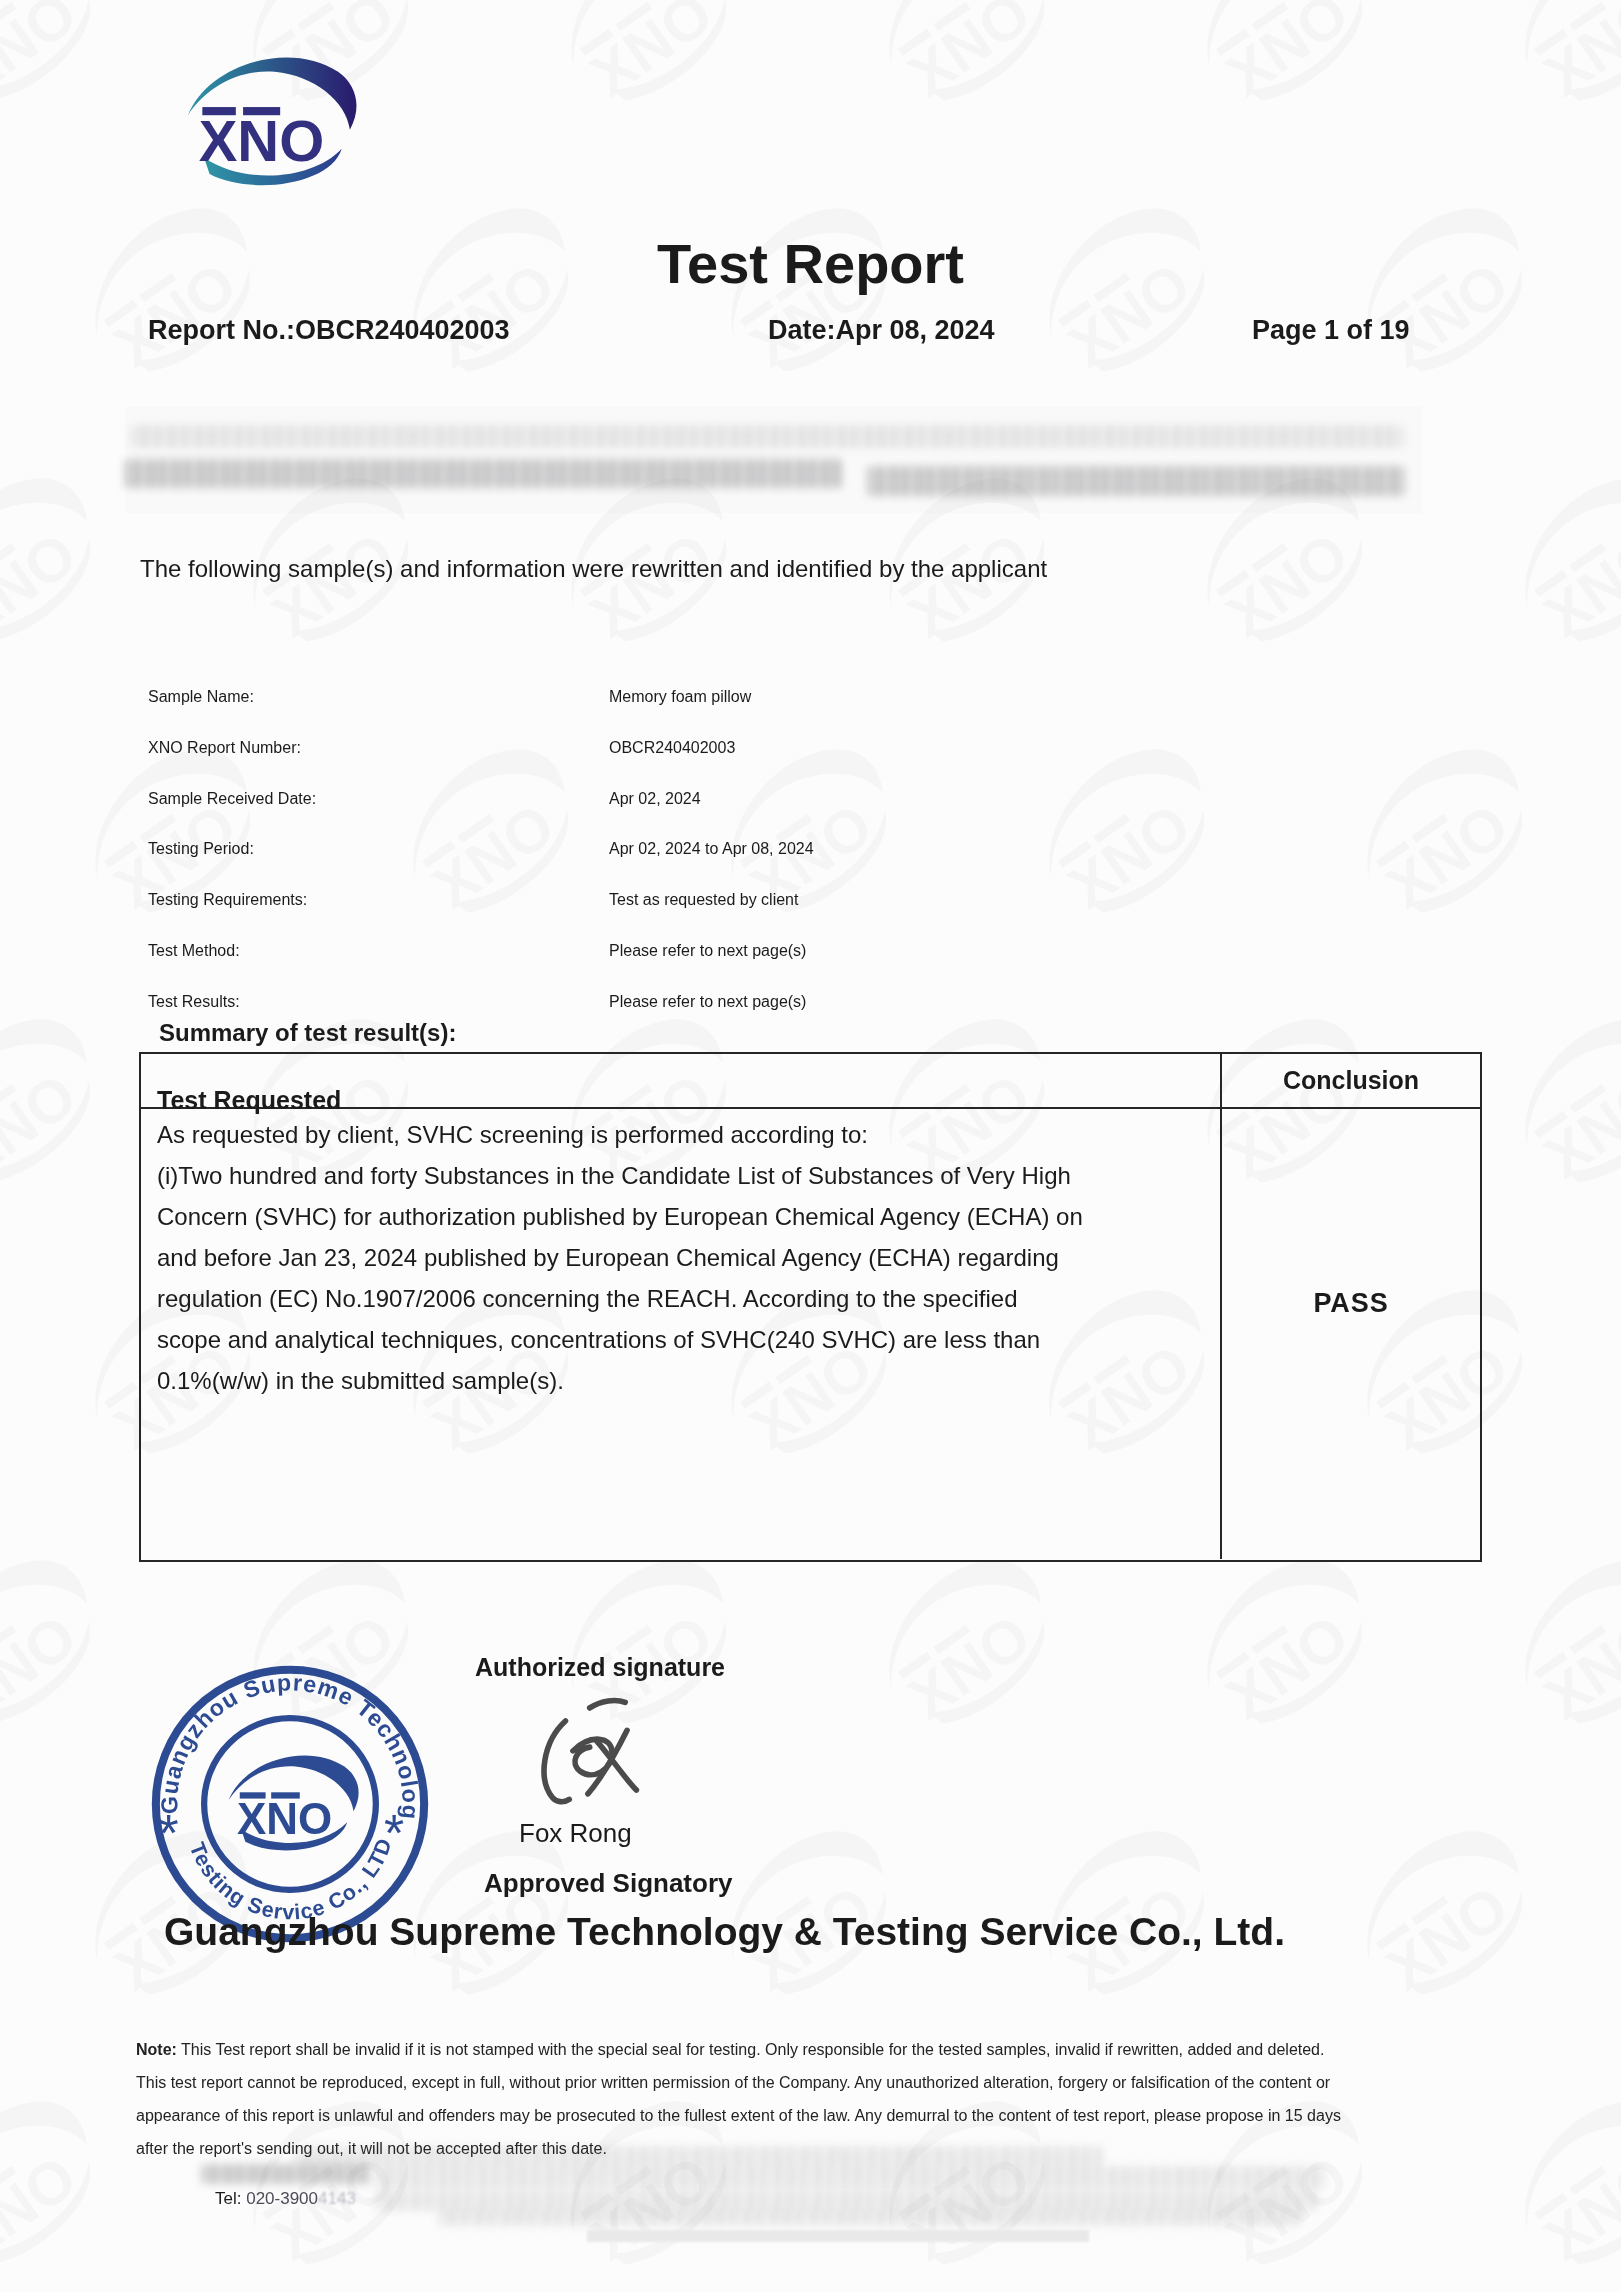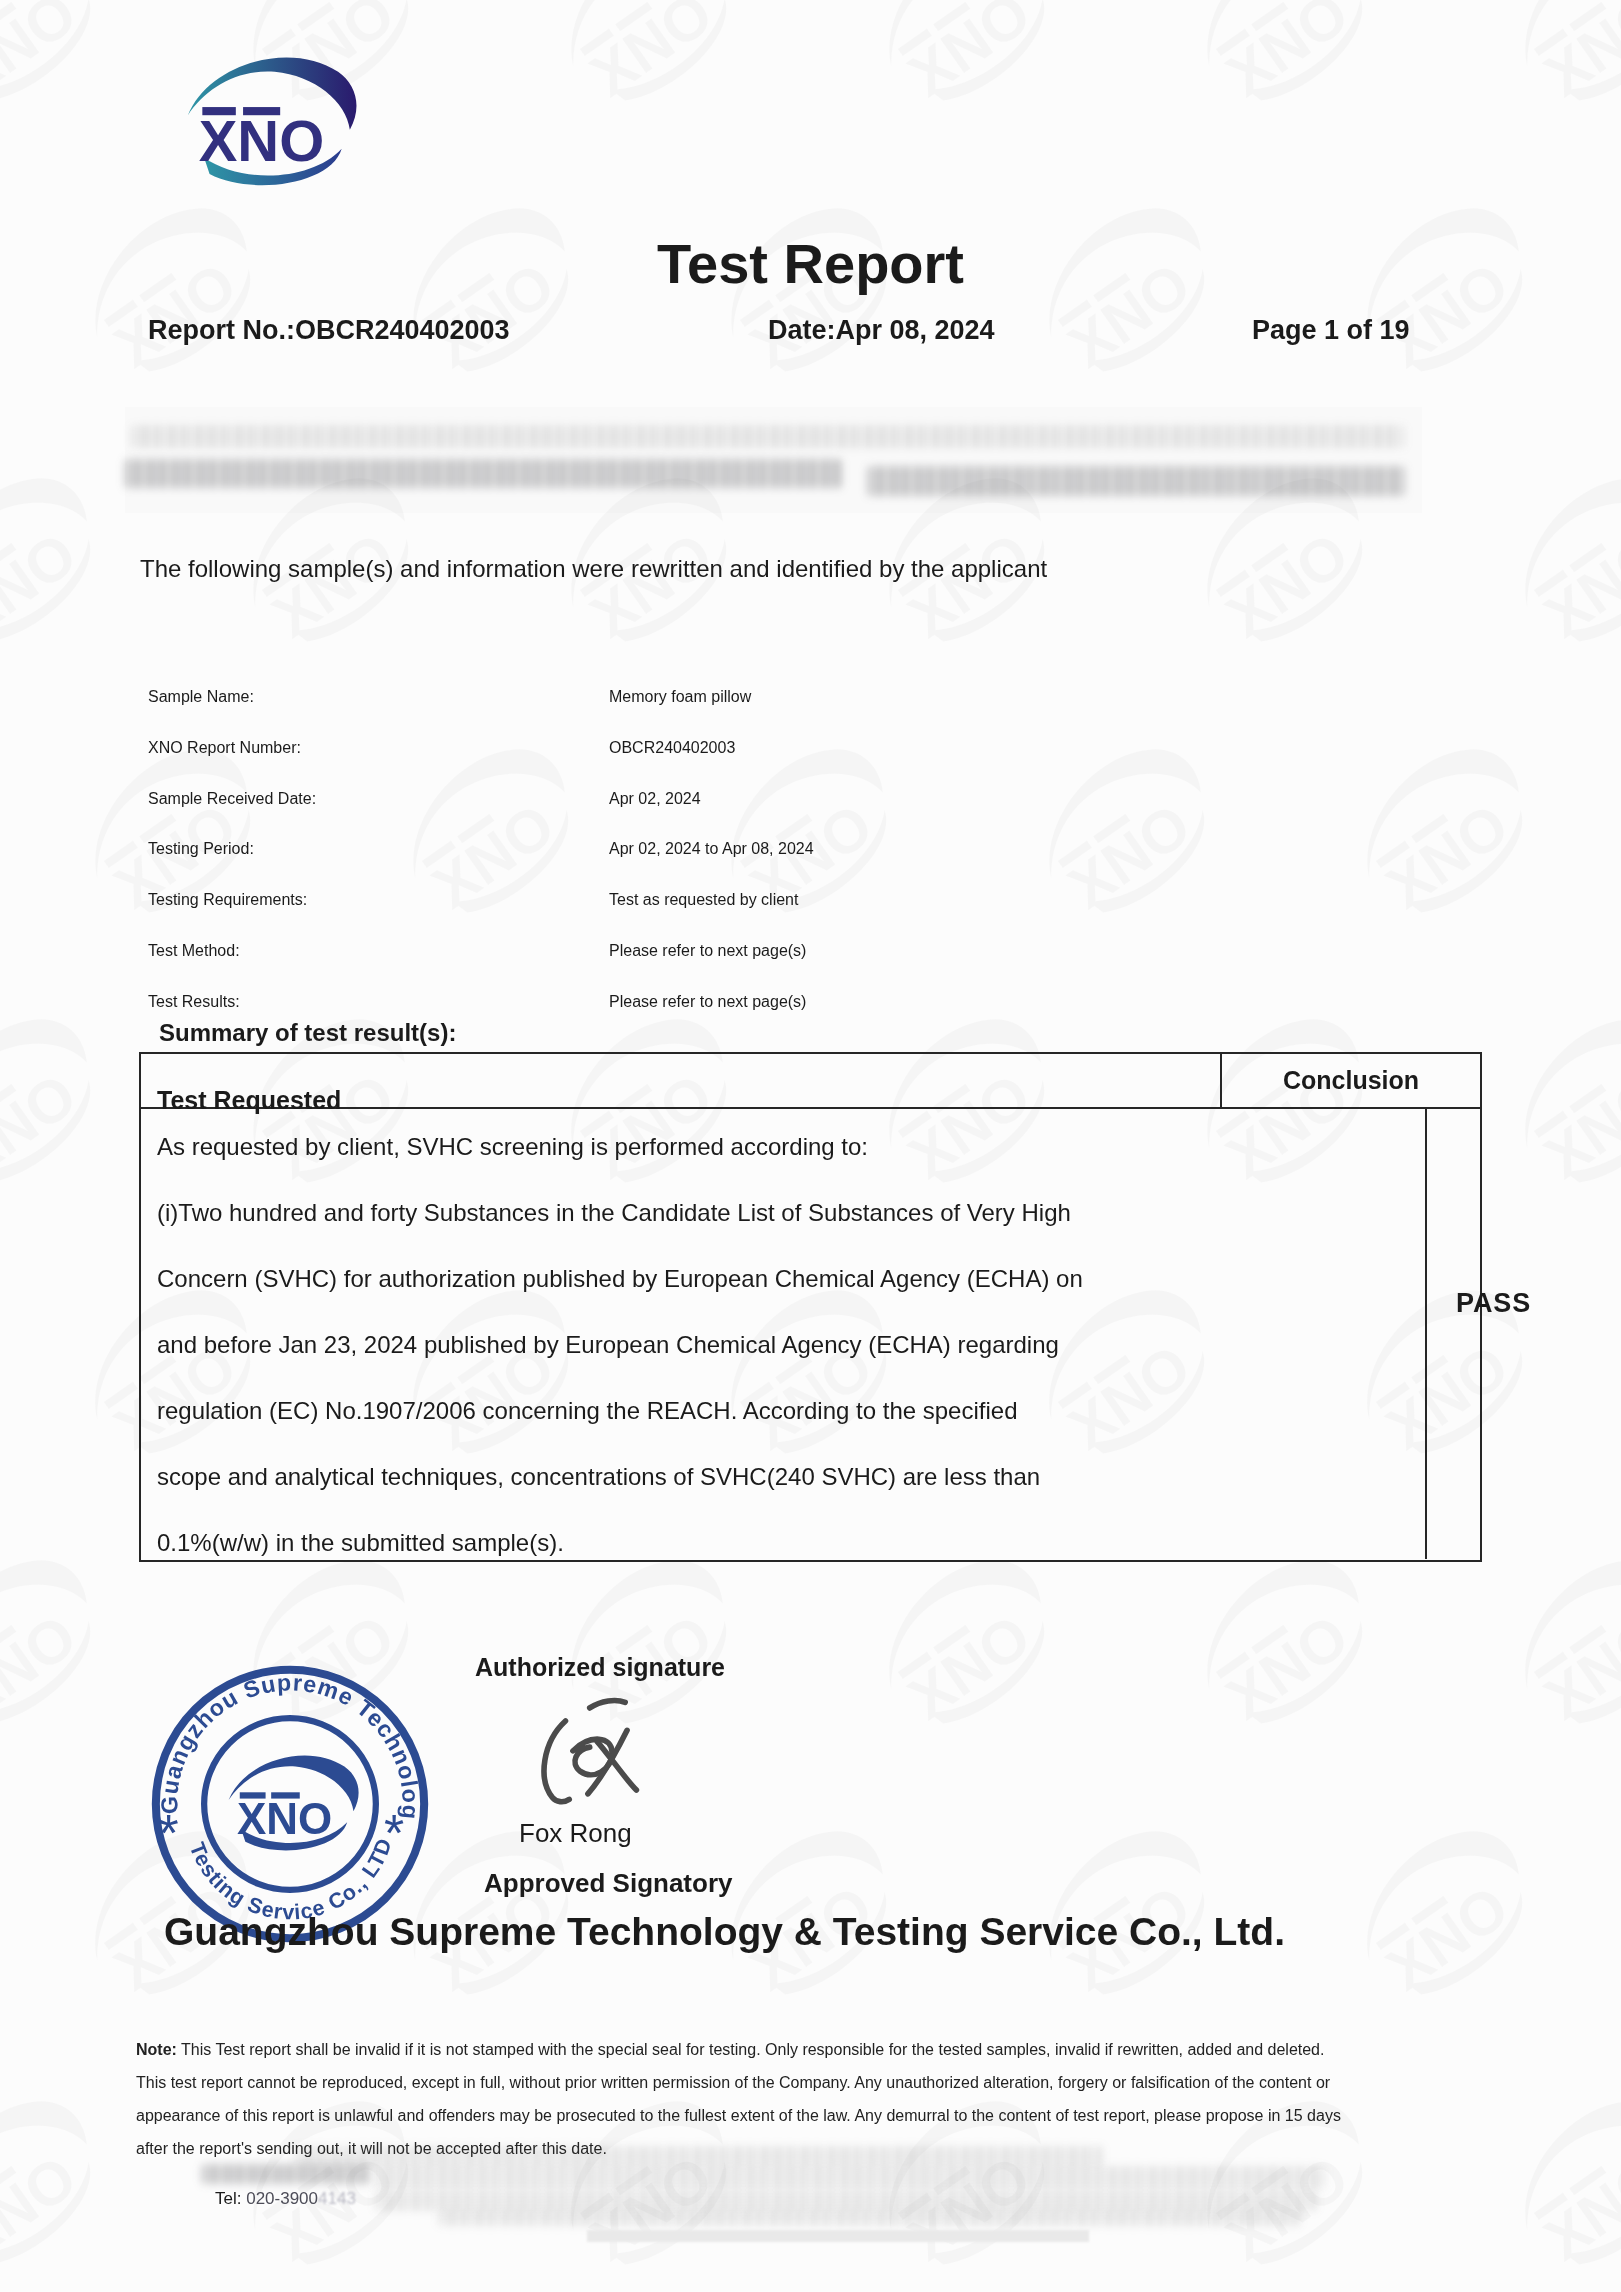--- a/index.html
+++ b/index.html
@@ -28,23 +28,23 @@
   .field-row{position:absolute;left:148px;width:1299px;font-size:16px;}
   .field-value{position:absolute;left:461px;top:0;}
 
   .summary-heading{left:159px;top:1019px;font-size:24px;font-weight:bold;}
 
   .table{left:139px;top:1052px;width:1343px;height:510px;border:2.7px solid #262626;box-sizing:border-box;background:transparent;}
   .thead{height:55px;border-bottom:2.7px solid #262626;display:flex;box-sizing:border-box;}
   .th1{width:1079px;display:flex;align-items:center;padding-left:16px;font-size:25px;font-weight:bold;box-sizing:border-box;margin-top:40px;}
   .th2{flex:1;border-left:2.7px solid #262626;display:flex;align-items:center;justify-content:center;font-size:25px;font-weight:bold;box-sizing:border-box;}
   .tbody{display:flex;height:450px;}
-  .td1{width:1284px;box-sizing:border-box;padding:5.4px 27px 0 16px;font-size:24px;line-height:66px;white-space:pre-line;}
+  .td1{width:1079px;box-sizing:border-box;padding:5.4px 27px 0 16px;font-size:24px;line-height:41px;white-space:pre-line;}
   .td2{flex:1;border-left:2.7px solid #262626;position:relative;box-sizing:border-box;}
-  .pass{position:absolute;top:179px;left:0;width:100%;text-align:center;font-weight:bold;font-size:27px;letter-spacing:0.9px;margin-left:29px;}
+  .pass{position:absolute;top:179px;left:0;width:100%;text-align:center;font-weight:bold;font-size:27px;letter-spacing:0.9px;}
 
   .stamp-svg{left:146px;top:1660px;width:288px;height:288px;z-index:1;opacity:.93;}
   .stamp-txt{font-family:"Liberation Sans","DejaVu Sans",sans-serif;font-weight:bold;}
   .auth{left:475px;top:1653px;font-size:25px;font-weight:bold;z-index:2;}
   .sig-svg{left:510px;top:1693px;width:152px;height:112px;z-index:2;}
   .signer{left:519px;top:1818px;font-size:26px;z-index:2;}
   .approved{left:484px;top:1868px;font-size:26px;font-weight:bold;z-index:2;}
   .company{left:164px;top:1902px;font-size:39px;font-weight:bold;z-index:3;margin-top:8px;}
 
   .note{left:136px;top:2033px;width:1384px;font-size:16px;line-height:33px;white-space:pre-line;color:#222;}

